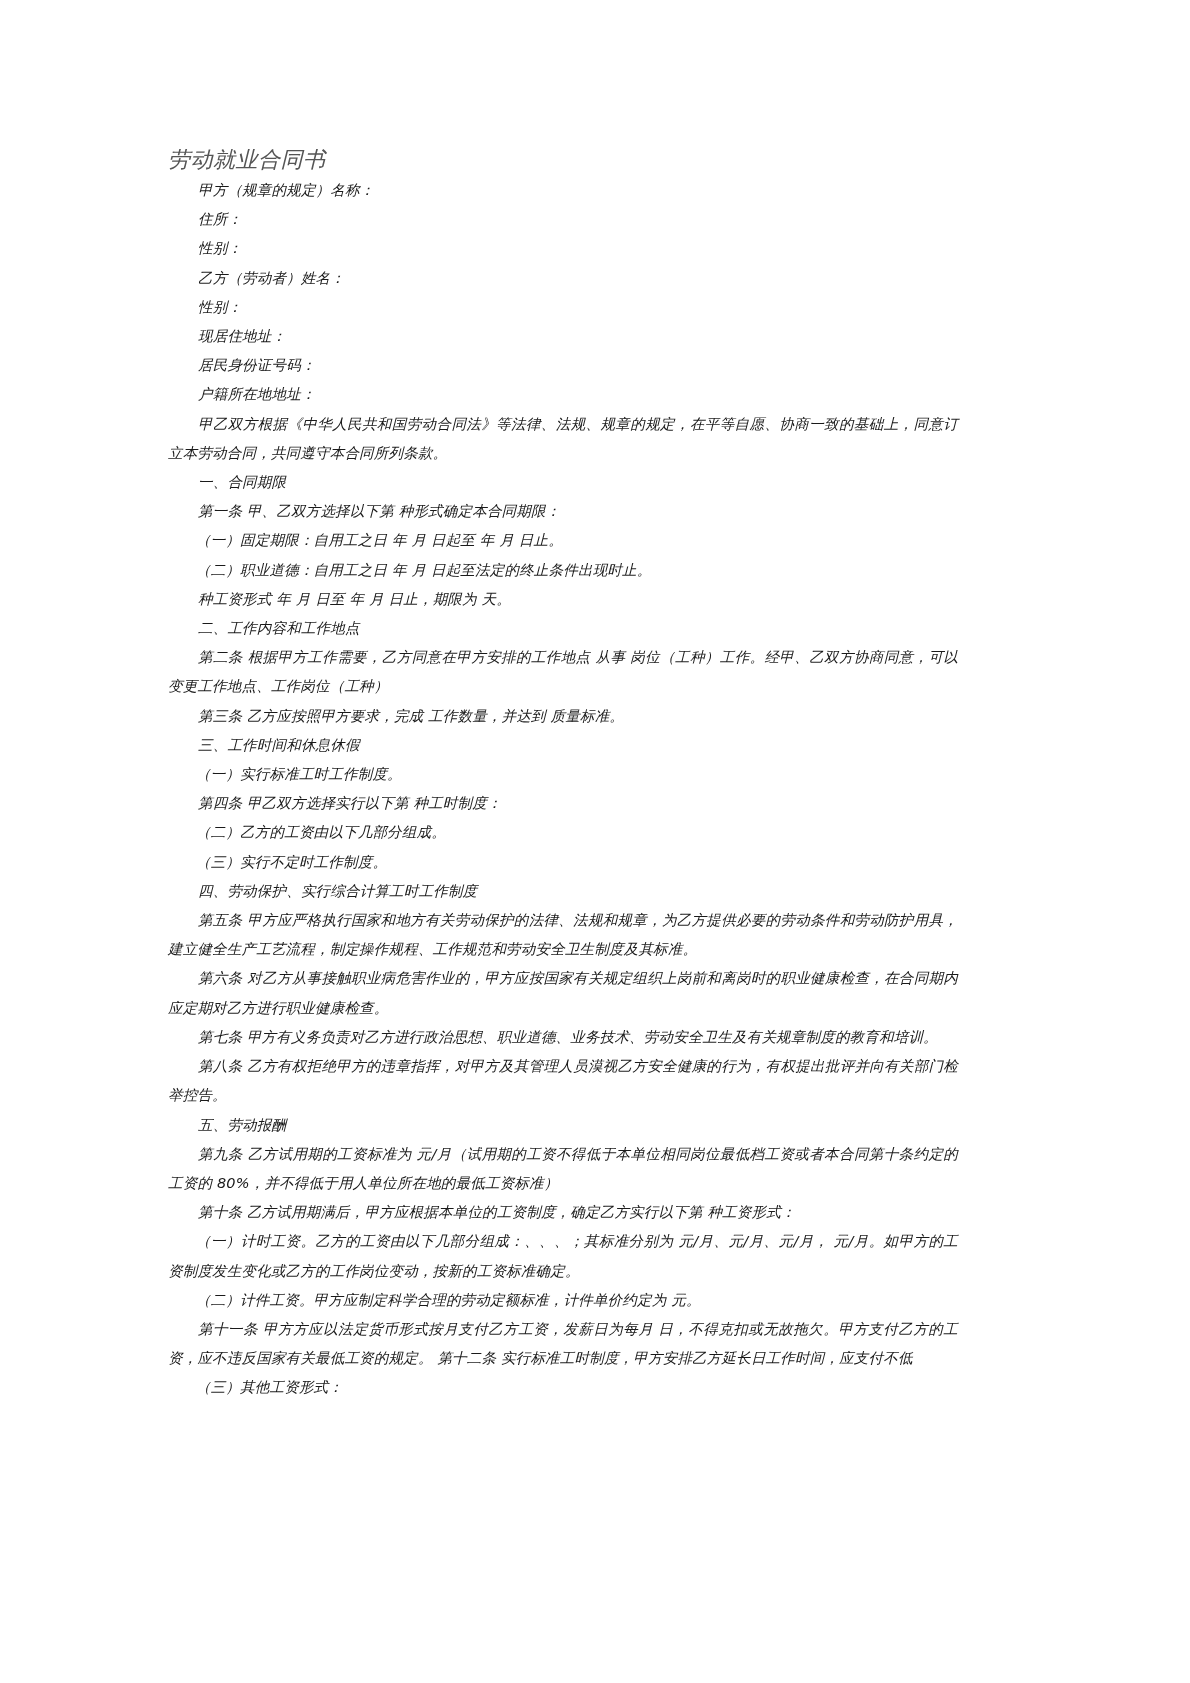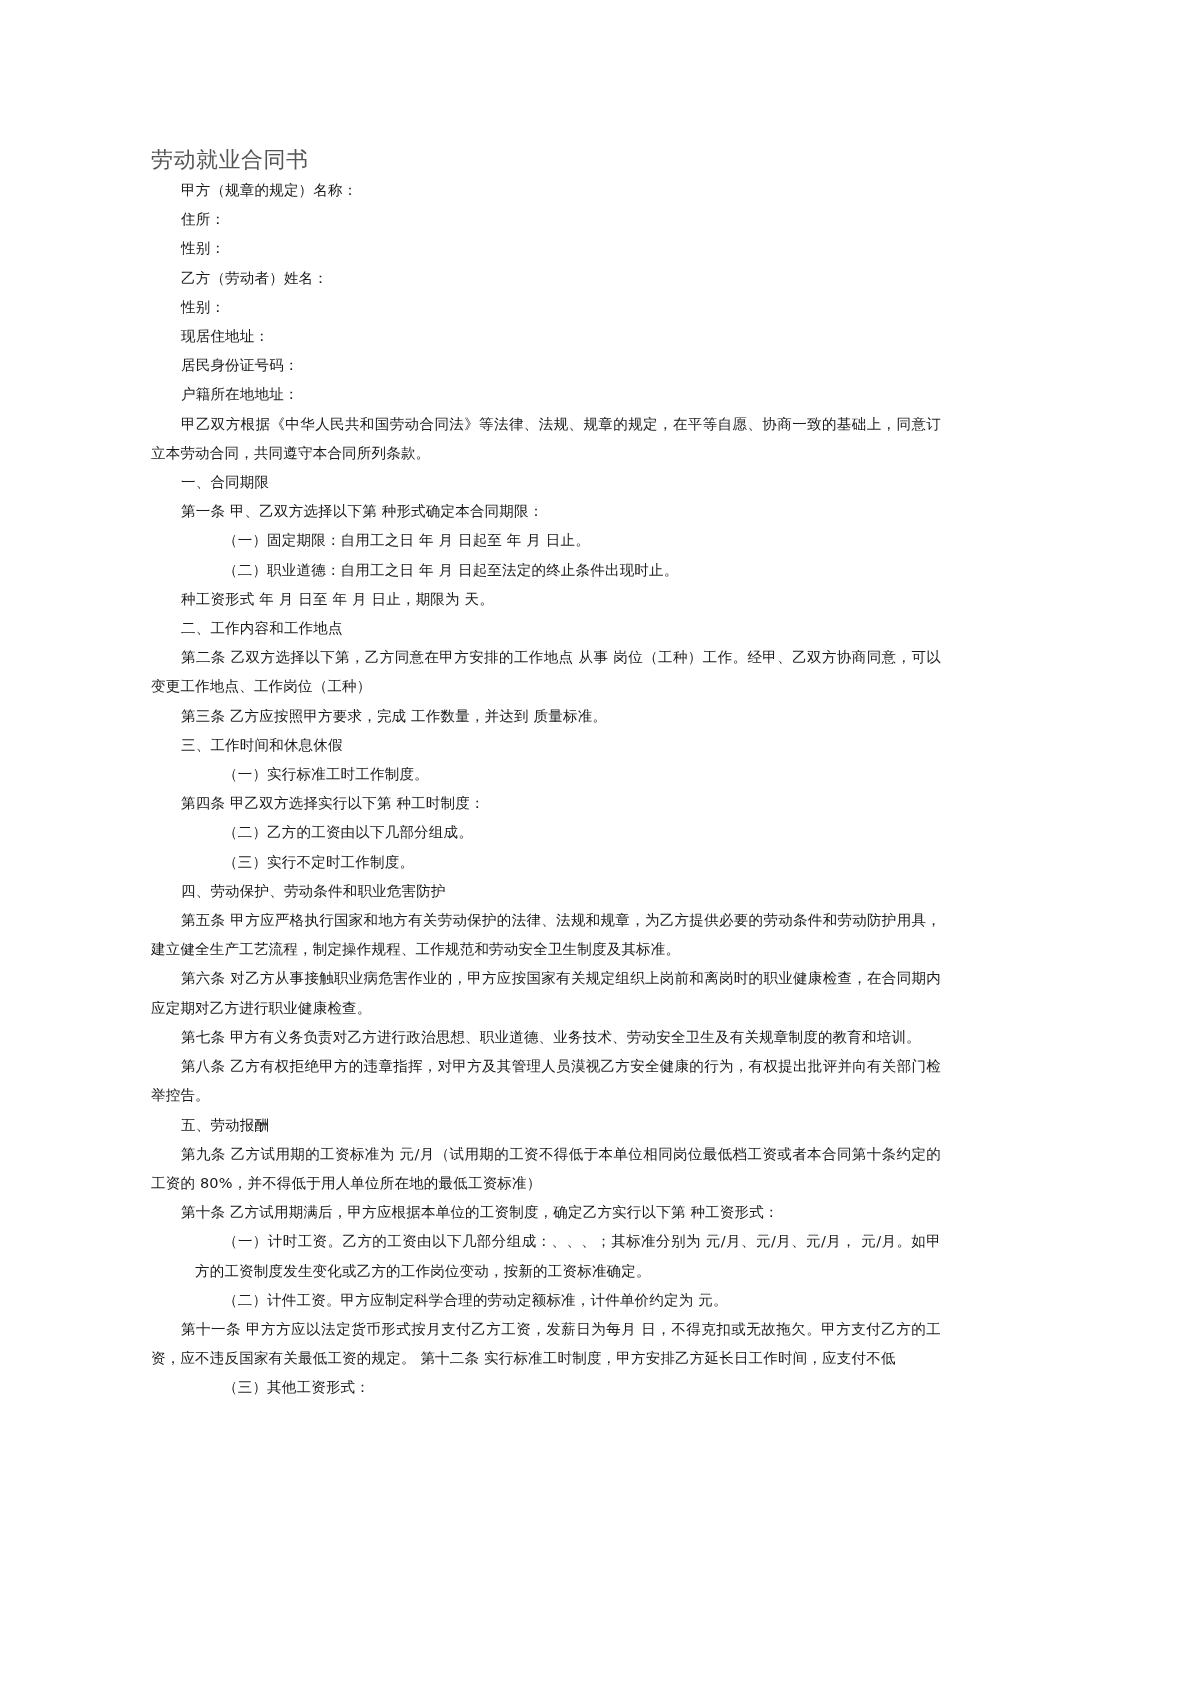--- a/index.html
+++ b/index.html
@@ -1,23 +1,23 @@
 <!DOCTYPE html>
 <html><head>
 <meta charset="utf-8">
 <style>
   html, body { margin: 0; padding: 0; background: #ffffff; }
   body { width: 1190px; height: 1683px; position: relative; overflow: hidden;
          font-family: "DejaVu Sans", "Liberation Sans", sans-serif; color: #1a1a1a; }
-  .page { position: absolute; left: 151px; top: 146px; width: 790px; }
+  .page { position: absolute; left: 168px; top: 146px; width: 790px; font-style: italic; }
   .title { font-family: "DejaVu Serif", "Liberation Serif", serif; font-size: 22px; color: #555555;
            height: 28px; line-height: 28px; margin: 0 0 2px 0; font-weight: normal; letter-spacing: 0.5px; }
   .p { font-size: 14.5px; line-height: 29.2px; margin: 0; text-indent: 30px; text-align: justify;
        letter-spacing: 0.2px; }
-  .p.sub { text-indent: 28px; margin-left: 44px; }
+  .p.sub { text-indent: 28px; }
 </style>
 </head>
 <body>
 
 <div class="page">
   <h1 class="title">劳动就业合同书</h1>
   <div>
     <p class="p">甲方（规章的规定）名称：</p>
     <p class="p">住所：</p>
     <p class="p">性别：</p>
@@ -26,28 +26,28 @@
     <p class="p">现居住地址：</p>
     <p class="p">居民身份证号码：</p>
     <p class="p">户籍所在地地址：</p>
     <p class="p">甲乙双方根据《中华人民共和国劳动合同法》等法律、法规、规章的规定，在平等自愿、协商一致的基础上，同意订立本劳动合同，共同遵守本合同所列条款。</p>
     <p class="p">一、合同期限</p>
     <p class="p">第一条 甲、乙双方选择以下第 种形式确定本合同期限：</p>
     <p class="p sub">（一）固定期限：自用工之日 年 月 日起至 年 月 日止。</p>
     <p class="p sub">（二）职业道德：自用工之日 年 月 日起至法定的终止条件出现时止。</p>
     <p class="p">种工资形式 年 月 日至 年 月 日止，期限为 天。</p>
     <p class="p">二、工作内容和工作地点</p>
-    <p class="p">第二条 乙双方选择以下第，乙方同意在甲方安排的工作地点 从事 岗位（工种）工作。经甲、乙双方协商同意，可以变更工作地点、工作岗位（工种）</p>
+    <p class="p">第二条 根据甲方工作需要，乙方同意在甲方安排的工作地点 从事 岗位（工种）工作。经甲、乙双方协商同意，可以变更工作地点、工作岗位（工种）</p>
     <p class="p">第三条 乙方应按照甲方要求，完成 工作数量，并达到 质量标准。</p>
     <p class="p">三、工作时间和休息休假</p>
     <p class="p sub">（一）实行标准工时工作制度。</p>
     <p class="p">第四条 甲乙双方选择实行以下第 种工时制度：</p>
     <p class="p sub">（二）乙方的工资由以下几部分组成。</p>
     <p class="p sub">（三）实行不定时工作制度。</p>
-    <p class="p">四、劳动保护、劳动条件和职业危害防护</p>
+    <p class="p">四、劳动保护、实行综合计算工时工作制度</p>
     <p class="p">第五条 甲方应严格执行国家和地方有关劳动保护的法律、法规和规章，为乙方提供必要的劳动条件和劳动防护用具，建立健全生产工艺流程，制定操作规程、工作规范和劳动安全卫生制度及其标准。</p>
     <p class="p">第六条 对乙方从事接触职业病危害作业的，甲方应按国家有关规定组织上岗前和离岗时的职业健康检查，在合同期内应定期对乙方进行职业健康检查。</p>
     <p class="p">第七条 甲方有义务负责对乙方进行政治思想、职业道德、业务技术、劳动安全卫生及有关规章制度的教育和培训。</p>
     <p class="p">第八条 乙方有权拒绝甲方的违章指挥，对甲方及其管理人员漠视乙方安全健康的行为，有权提出批评并向有关部门检举控告。</p>
     <p class="p">五、劳动报酬</p>
     <p class="p">第九条 乙方试用期的工资标准为 元/月（试用期的工资不得低于本单位相同岗位最低档工资或者本合同第十条约定的工资的 80%，并不得低于用人单位所在地的最低工资标准）</p>
     <p class="p">第十条 乙方试用期满后，甲方应根据本单位的工资制度，确定乙方实行以下第 种工资形式：</p>
     <p class="p sub">（一）计时工资。乙方的工资由以下几部分组成：、、、；其标准分别为 元/月、元/月、元/月， 元/月。如甲方的工资制度发生变化或乙方的工作岗位变动，按新的工资标准确定。</p>
     <p class="p sub">（二）计件工资。甲方应制定科学合理的劳动定额标准，计件单价约定为 元。</p>
     <p class="p">第十一条 甲方方应以法定货币形式按月支付乙方工资，发薪日为每月 日，不得克扣或无故拖欠。甲方支付乙方的工资，应不违反国家有关最低工资的规定。 第十二条 实行标准工时制度，甲方安排乙方延长日工作时间，应支付不低</p>

